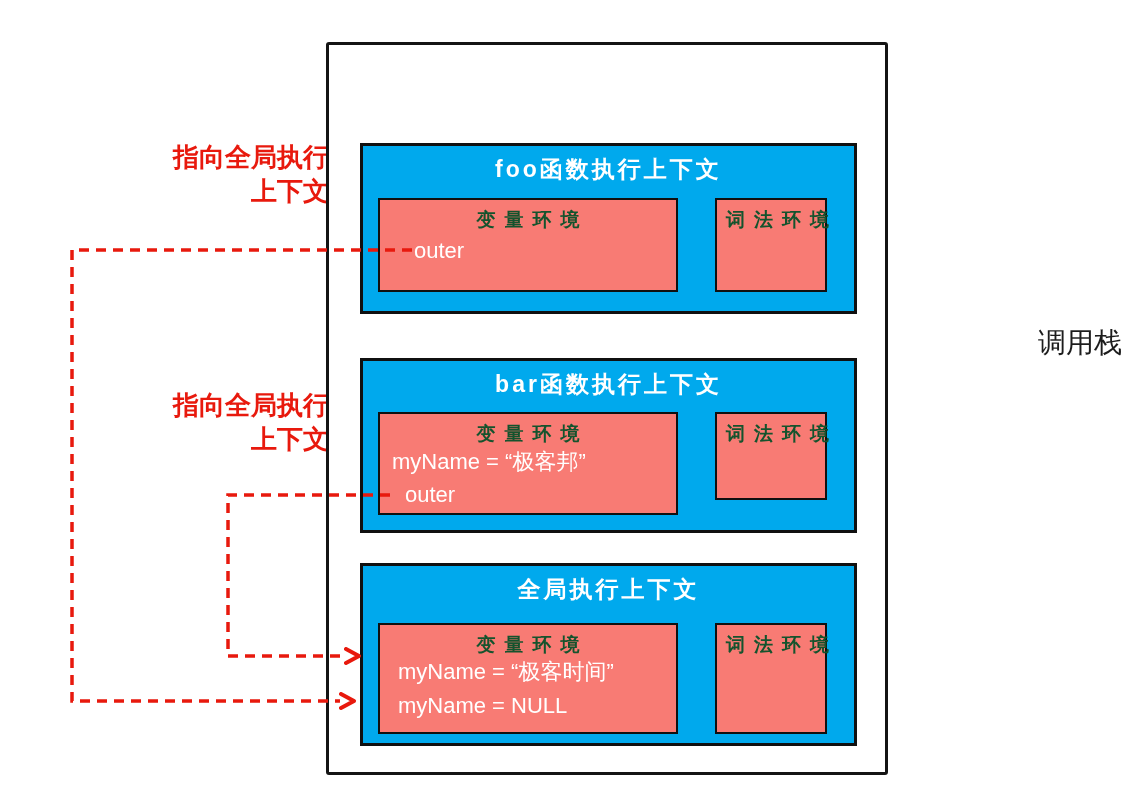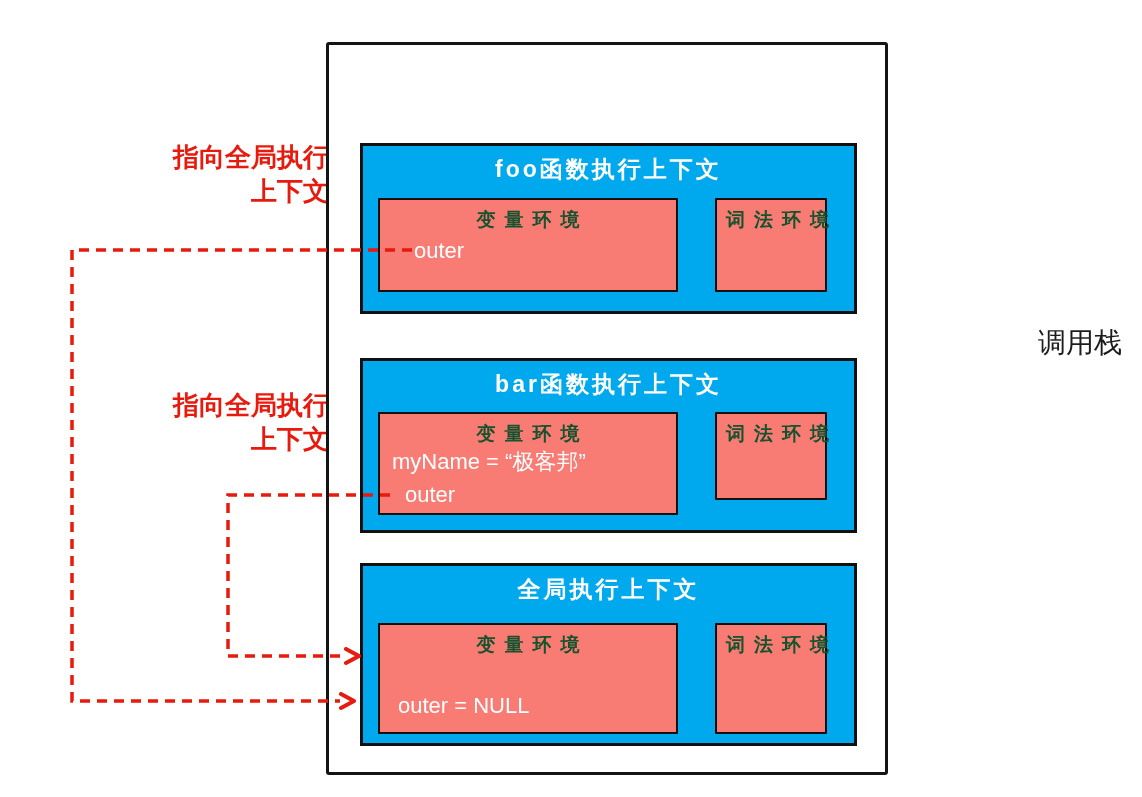--- a/index.html
+++ b/index.html
@@ -116,21 +116,22 @@
   </div>
   <div class="env le le-foo">
     <div class="env-title">词法环境</div>
   </div>
 
   <div class="ctx ctx-global">
     <div class="ctx-title">全局执行上下文</div>
   </div>
   <div class="env ve ve-glo">
     <div class="env-title">变量环境</div>
-    <div class="entry e-glo-outer">outer = NULL</div>
+    <div class="entry e-glo-myname">myName = “极客时间”</div>
+    <div class="entry e-glo-outer">myName = NULL</div>
   </div>
   <div class="env le le-glo">
     <div class="env-title">词法环境</div>
   </div>
 
   <svg class="arrows-svg" width="1142" height="797" viewBox="0 0 1142 797">
     <defs>
       <marker id="chev" markerUnits="userSpaceOnUse" markerWidth="20" markerHeight="20" refX="1" refY="9" orient="auto">
         <path d="M2,2 L15,9 L2,16" fill="none" stroke="#e8190d" stroke-width="4" stroke-linecap="round" stroke-linejoin="round"></path>
       </marker>

